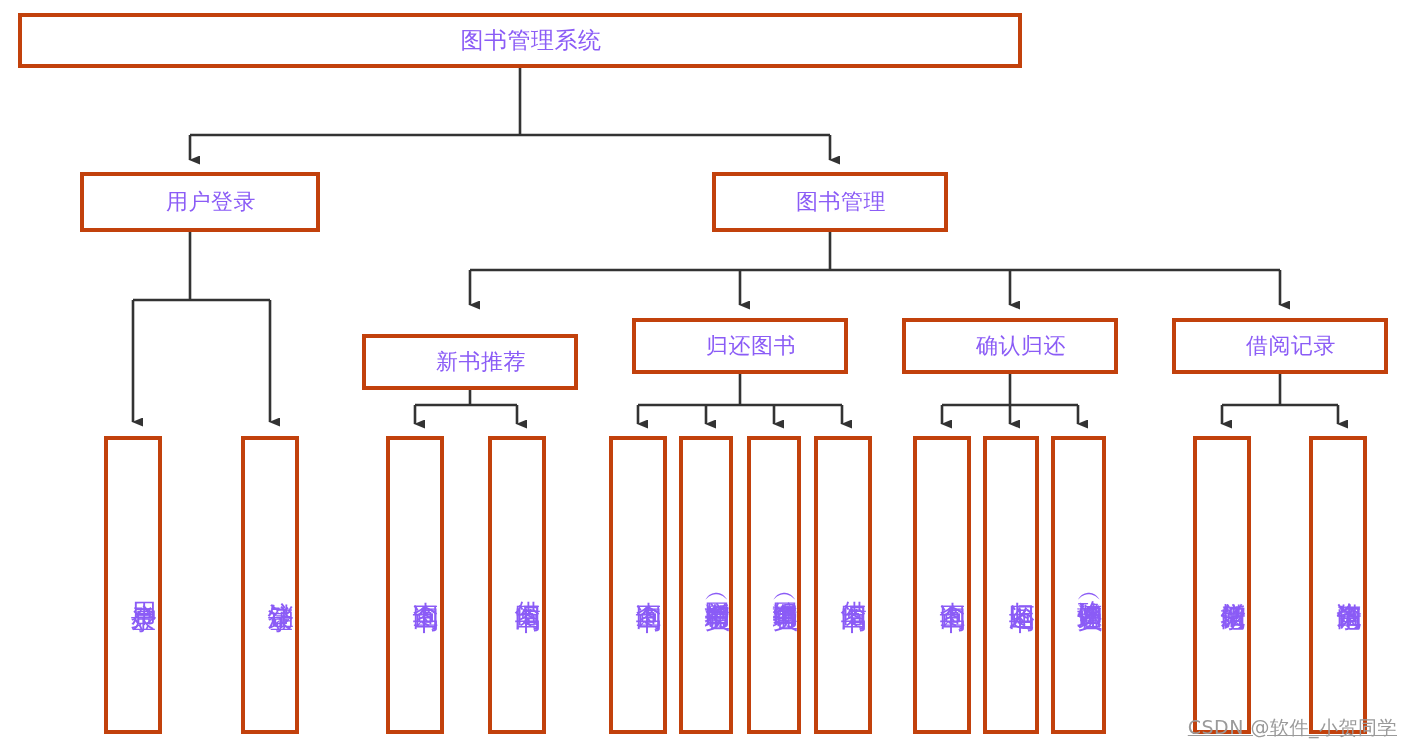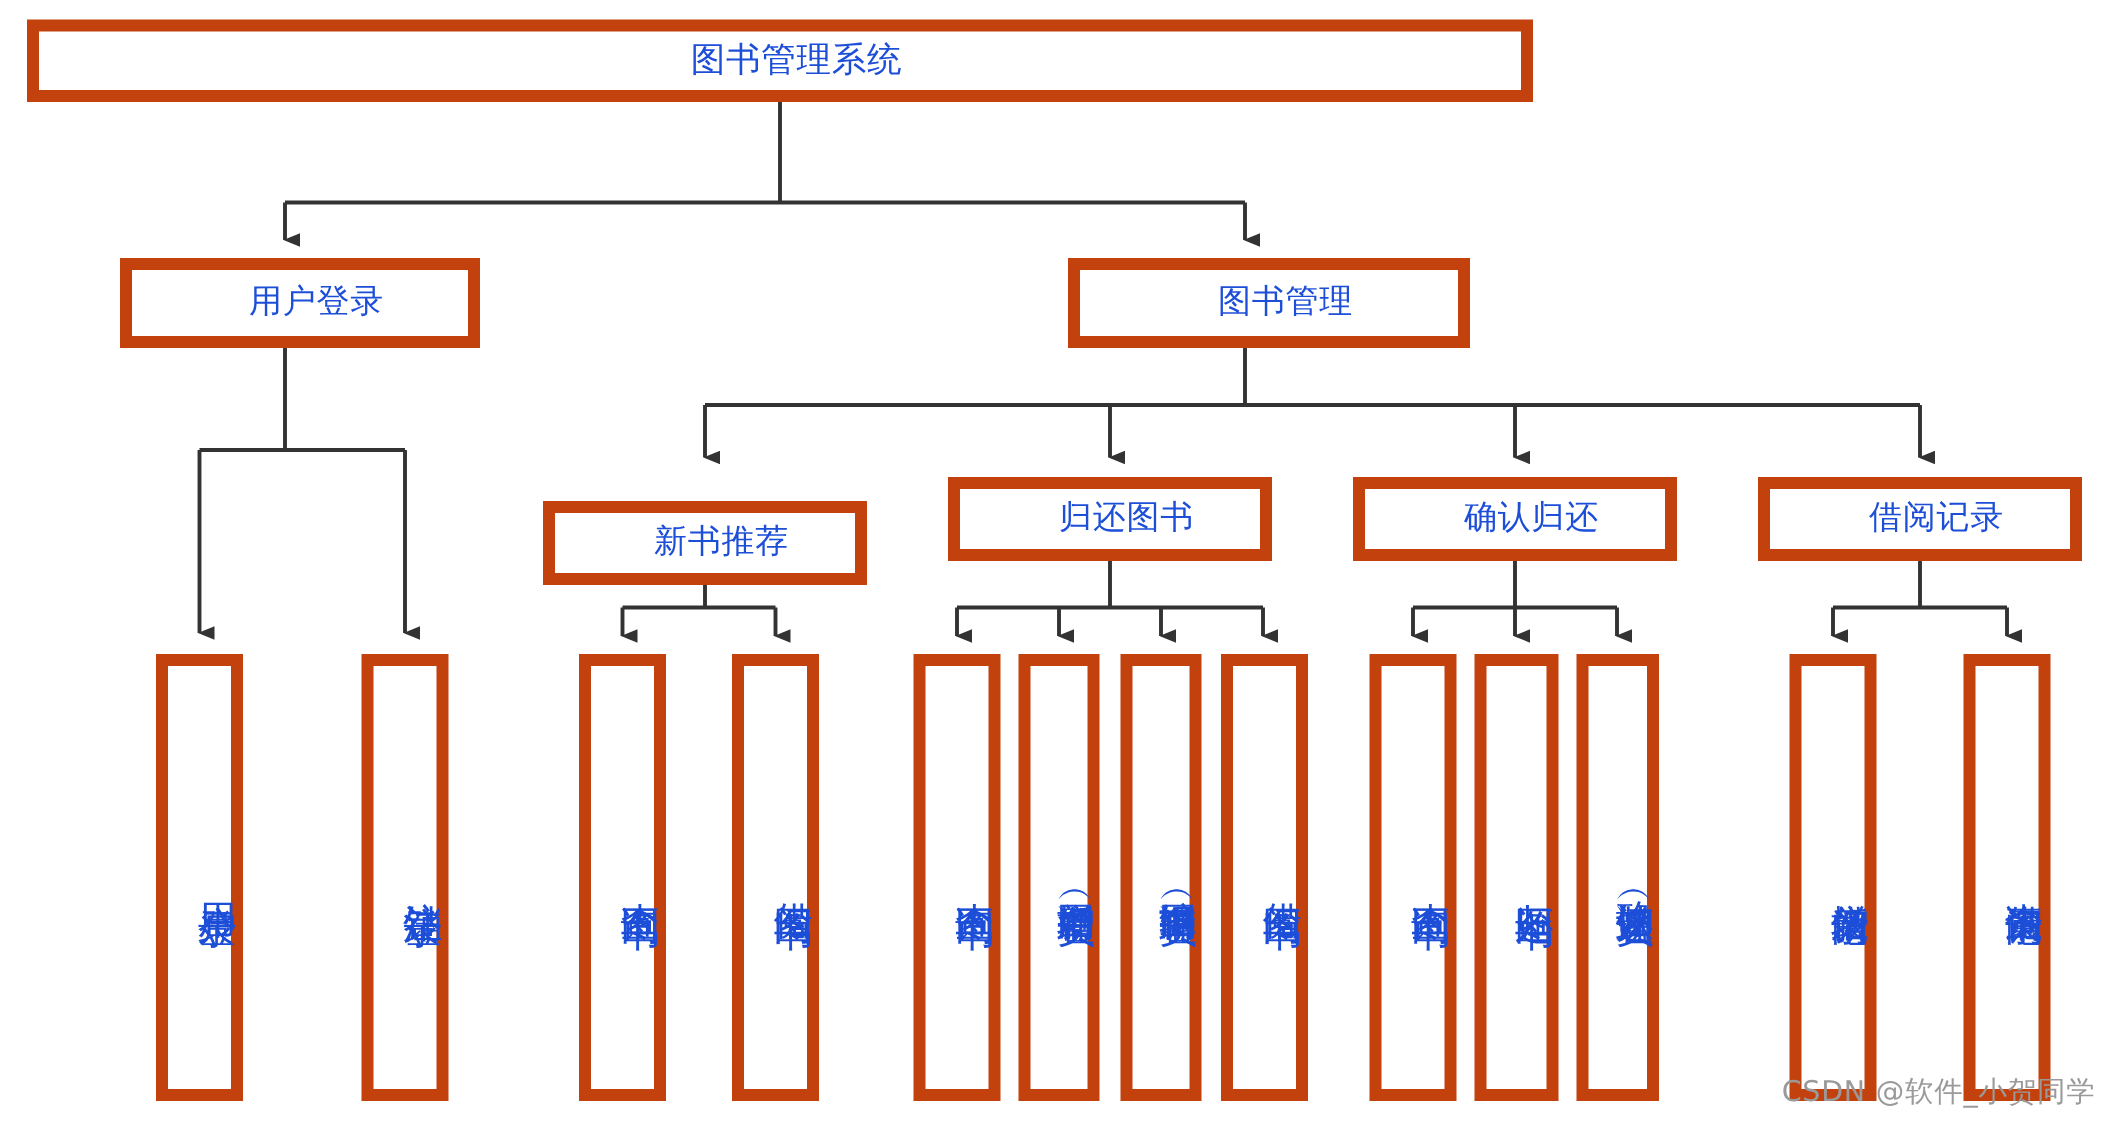--- a/index.html
+++ b/index.html
@@ -25,25 +25,25 @@
     top: 0;
     width: 1405px;
     height: 747px;
     pointer-events: none;
   }
   
   .node {
     position: absolute;
     box-sizing: border-box;
     background: #ffffff;
-    border: 8px solid #c2410c;
+    border: 4px solid #c2410c;
     display: flex;
     align-items: center;
     justify-content: center;
-    color: #1d4ed8;
+    color: #8b5cf6;
     padding-left: 22px;
   }
   .node .label {
     display: block;
     text-align: center;
     line-height: 1.12;
     letter-spacing: 0.5px;
   }
   
   .node.horiz .label {
@@ -71,20 +71,21 @@
   
   #watermark {
     position: absolute;
     right: 8px;
     bottom: 6px;
     font-size: 19px;
     color: #9a9a9a;
     white-space: nowrap;
     font-family: "DejaVu Sans", "Liberation Sans", sans-serif;
     letter-spacing: 0.5px;
+    text-decoration: underline;
   }
 </style>
 </head>
 <body>
 
 <div id="canvas">
 
   <svg id="connectors" viewBox="0 0 1405 747" xmlns="http://www.w3.org/2000/svg">
     <defs>
       <marker id="arrowhead" markerWidth="9" markerHeight="11" refX="4.5" refY="10" orient="auto" markerUnits="userSpaceOnUse">
@@ -136,21 +137,21 @@
   </svg>
 
   <div class="node horiz root" style="left:18px; top:13px; width:1004px; height:55px;">
     <span class="label">图书管理系统</span>
   </div>
 
   <div class="node horiz" style="left:80px; top:172px; width:240px; height:60px;">
     <span class="label">用户登录</span>
   </div>
 
-  <div class="node horiz" style="left:712px; top:172px; width:268px; height:60px;">
+  <div class="node horiz" style="left:712px; top:172px; width:236px; height:60px;font-family:Liberation Serif, serif;">
     <span class="label">图书管理</span>
   </div>
 
   <div class="node horiz" style="left:362px; top:334px; width:216px; height:56px;">
     <span class="label">新书推荐</span>
   </div>
 
   <div class="node horiz" style="left:632px; top:318px; width:216px; height:56px;">
     <span class="label">归还图书</span>
   </div>

